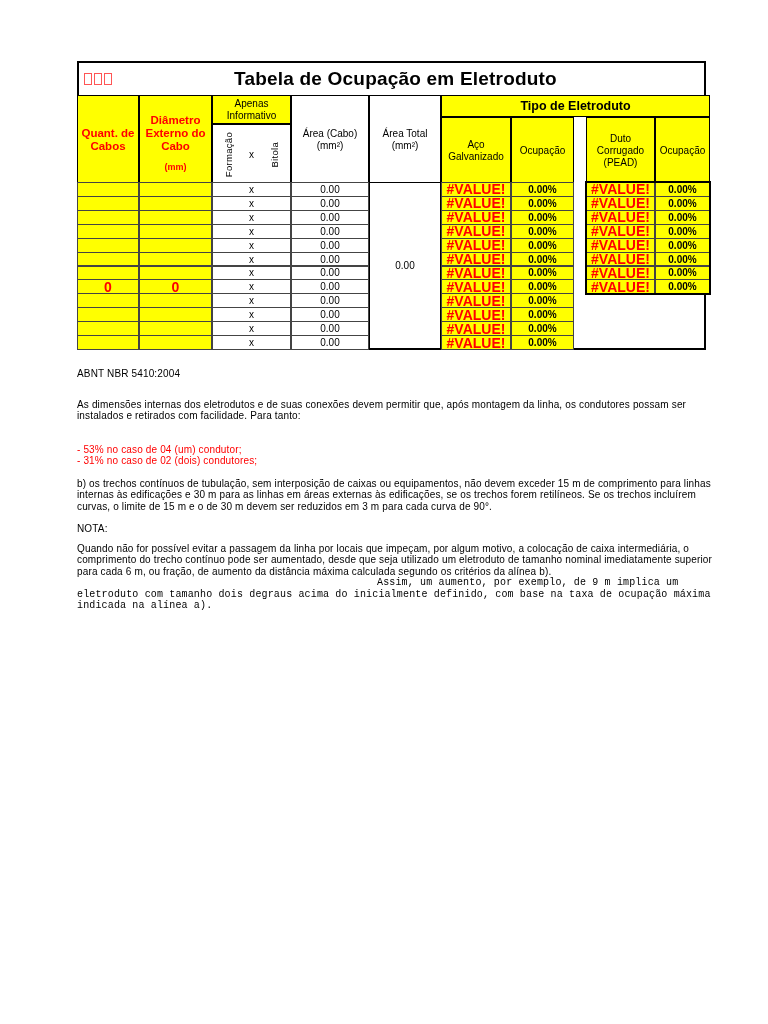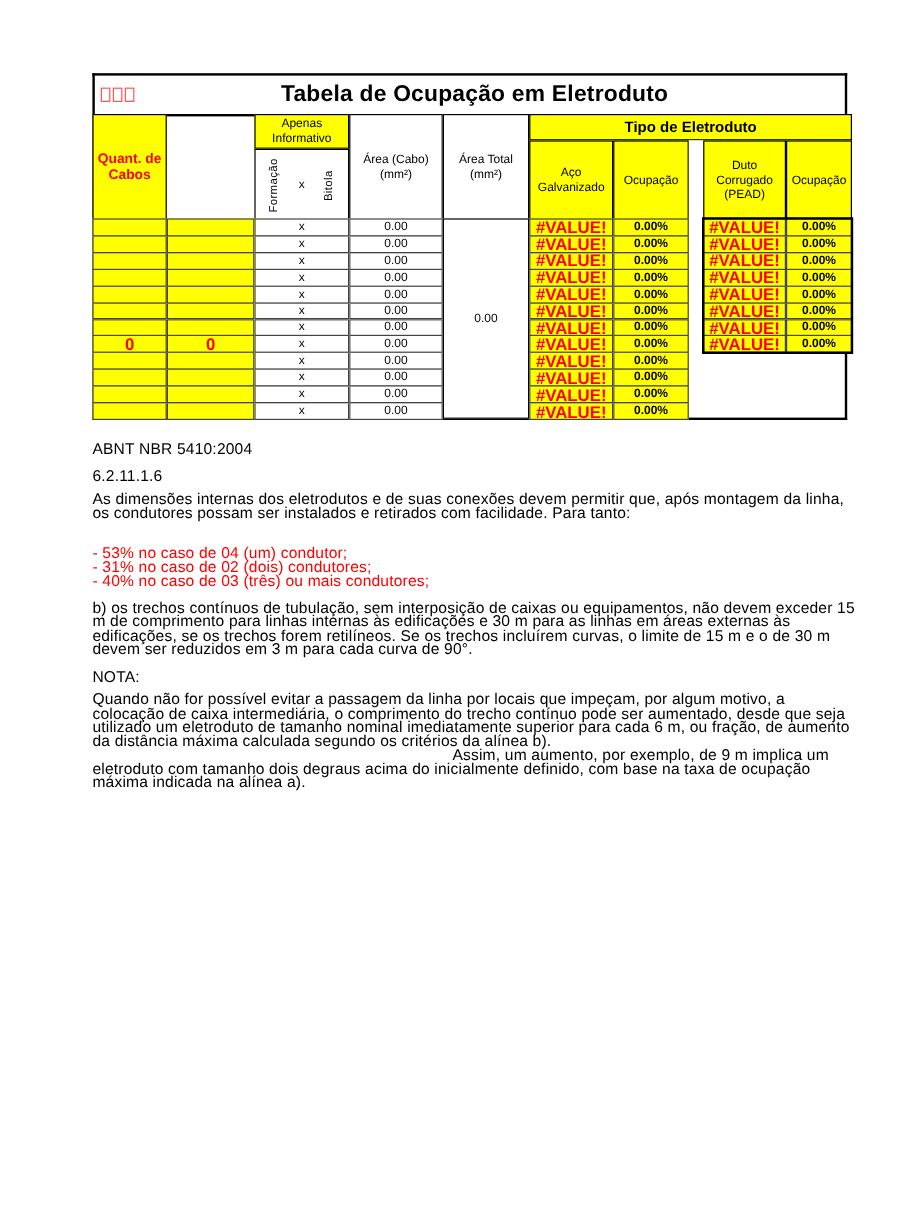--- a/index.html
+++ b/index.html
@@ -207,30 +207,30 @@
     border: 2px solid #000;
     pointer-events: none;
   }
 
   
   .prose {
     position: absolute;
     left: 77px;
     top: 368px;
     width: 640px;
-    font-size: 13px;
+    font-size: 10px;
     line-height: 11.5px;
     color: #000000;
     letter-spacing: 0.15px;
   }
   .prose p { margin: 0 0 0 0; }
   .sp { height: 11px; }
   .sp-s { height: 8px; }
   .red-line { color: #ff0000; }
-  .indent-assim { text-indent: 300px; }
+  .indent-assim { text-indent: 300px; font-family: Liberation Mono, monospace; }
 </style>
 </head>
 <body>
 
 <div class="sheet">
 
   <div class="table-block">
 
     <div class="title-row">
       <div class="title-tofu">
@@ -240,20 +240,26 @@
       </div>
       <div class="title-main">Tabela de Ocupação em Eletroduto</div>
     </div>
 
     <div class="hdr">
 
       <div class="cell yc" style="left:-2px; top:-2px; width:62px; height:90px;">
         <span class="red-b">Quant. de Cabos</span>
       </div>
 
+      <div class="cell yc" style="left:60px; top:-2px; width:73px; height:90px;">
+        <div class="diam-inner">
+          <span class="red-b">Diâmetro Externo do Cabo</span>
+          <span class="mm-sub">(mm)</span>
+        </div>
+      </div>
 
       <div class="cell yc" style="left:133px; top:-2px; width:79px; height:29px;">
         <span class="blk-s">Apenas Informativo</span>
       </div>
 
       <div class="cell wc" style="left:133px; top:27px; width:79px; height:61px;">
         <div class="fb-row">
           <span class="rot">Formação</span>
           <span class="fb-x">x</span>
           <span class="rot">Bitola</span>
@@ -565,28 +571,26 @@
       <div class="merged-total" style="left:290px; top:-1px; width:72px; height:167px;">0.00</div>
 
       <div class="right-block-border" style="left:506px; top:-2px; width:126px; height:114px;"></div>
     </div>
 
   </div>
 
   <div class="prose">
     <p>ABNT NBR 5410:2004</p>
     <div class="sp"></div>
-    <p>6.2.11.1.6</p>
     <div class="sp-s"></div>
     <p>As dimensões internas dos eletrodutos e de suas conexões devem permitir que, após montagem da linha, os condutores possam ser instalados e retirados com facilidade. Para tanto:</p>
     <div class="sp"></div>
     <div class="sp"></div>
     <p class="red-line">- 53% no caso de 04 (um) condutor;</p>
     <p class="red-line">- 31% no caso de 02 (dois) condutores;</p>
-    <p class="red-line">- 40% no caso de 03 (três) ou mais condutores;</p>
     <div class="sp"></div>
     <p>b) os trechos contínuos de tubulação, sem interposição de caixas ou equipamentos, não devem exceder 15 m de comprimento para linhas internas às edificações e 30 m para as linhas em áreas externas às edificações, se os trechos forem retilíneos. Se os trechos incluírem curvas, o limite de 15 m e o de 30 m devem ser reduzidos em 3 m para cada curva de 90°.</p>
     <div class="sp"></div>
     <p>NOTA:</p>
     <div class="sp-s"></div>
     <p>Quando não for possível evitar a passagem da linha por locais que impeçam, por algum motivo, a colocação de caixa intermediária, o comprimento do trecho contínuo pode ser aumentado, desde que seja utilizado um eletroduto de tamanho nominal imediatamente superior para cada 6 m, ou fração, de aumento da distância máxima calculada segundo os critérios da alínea b).</p>
     <p class="indent-assim">Assim, um aumento, por exemplo, de 9 m implica um eletroduto com tamanho dois degraus acima do inicialmente definido, com base na taxa de ocupação máxima indicada na alínea a).</p>
   </div>
 
 </div>

